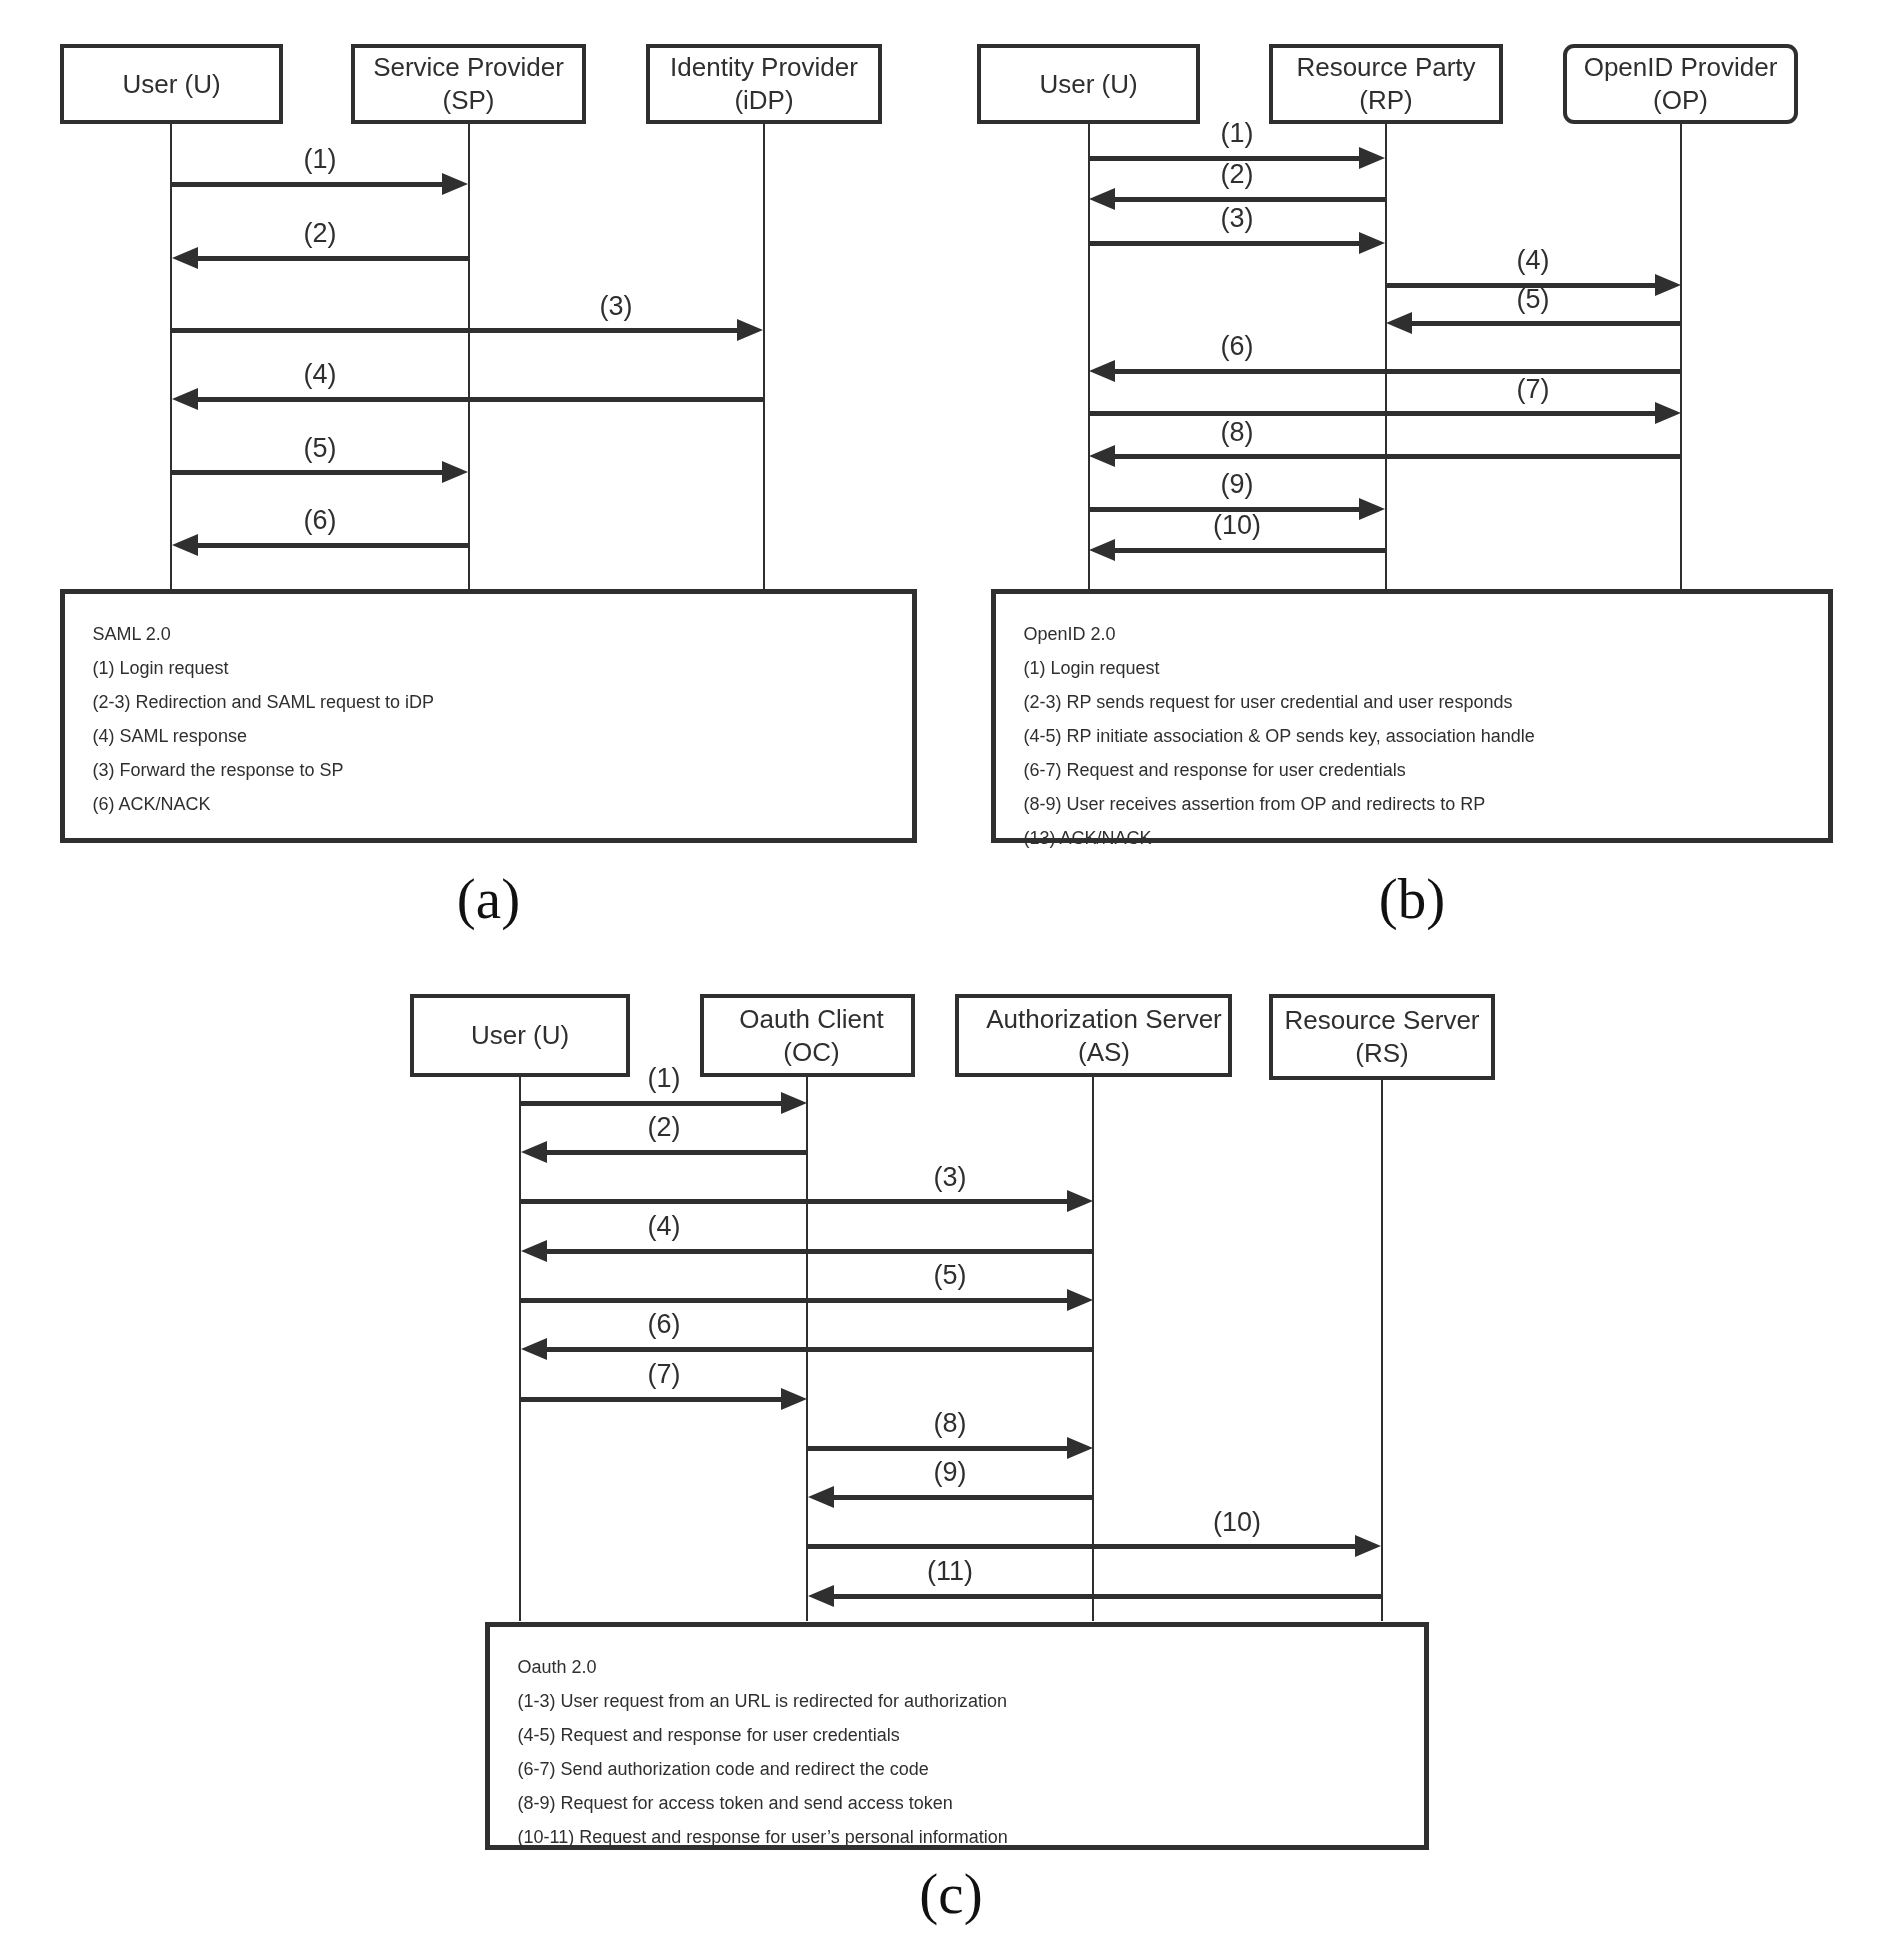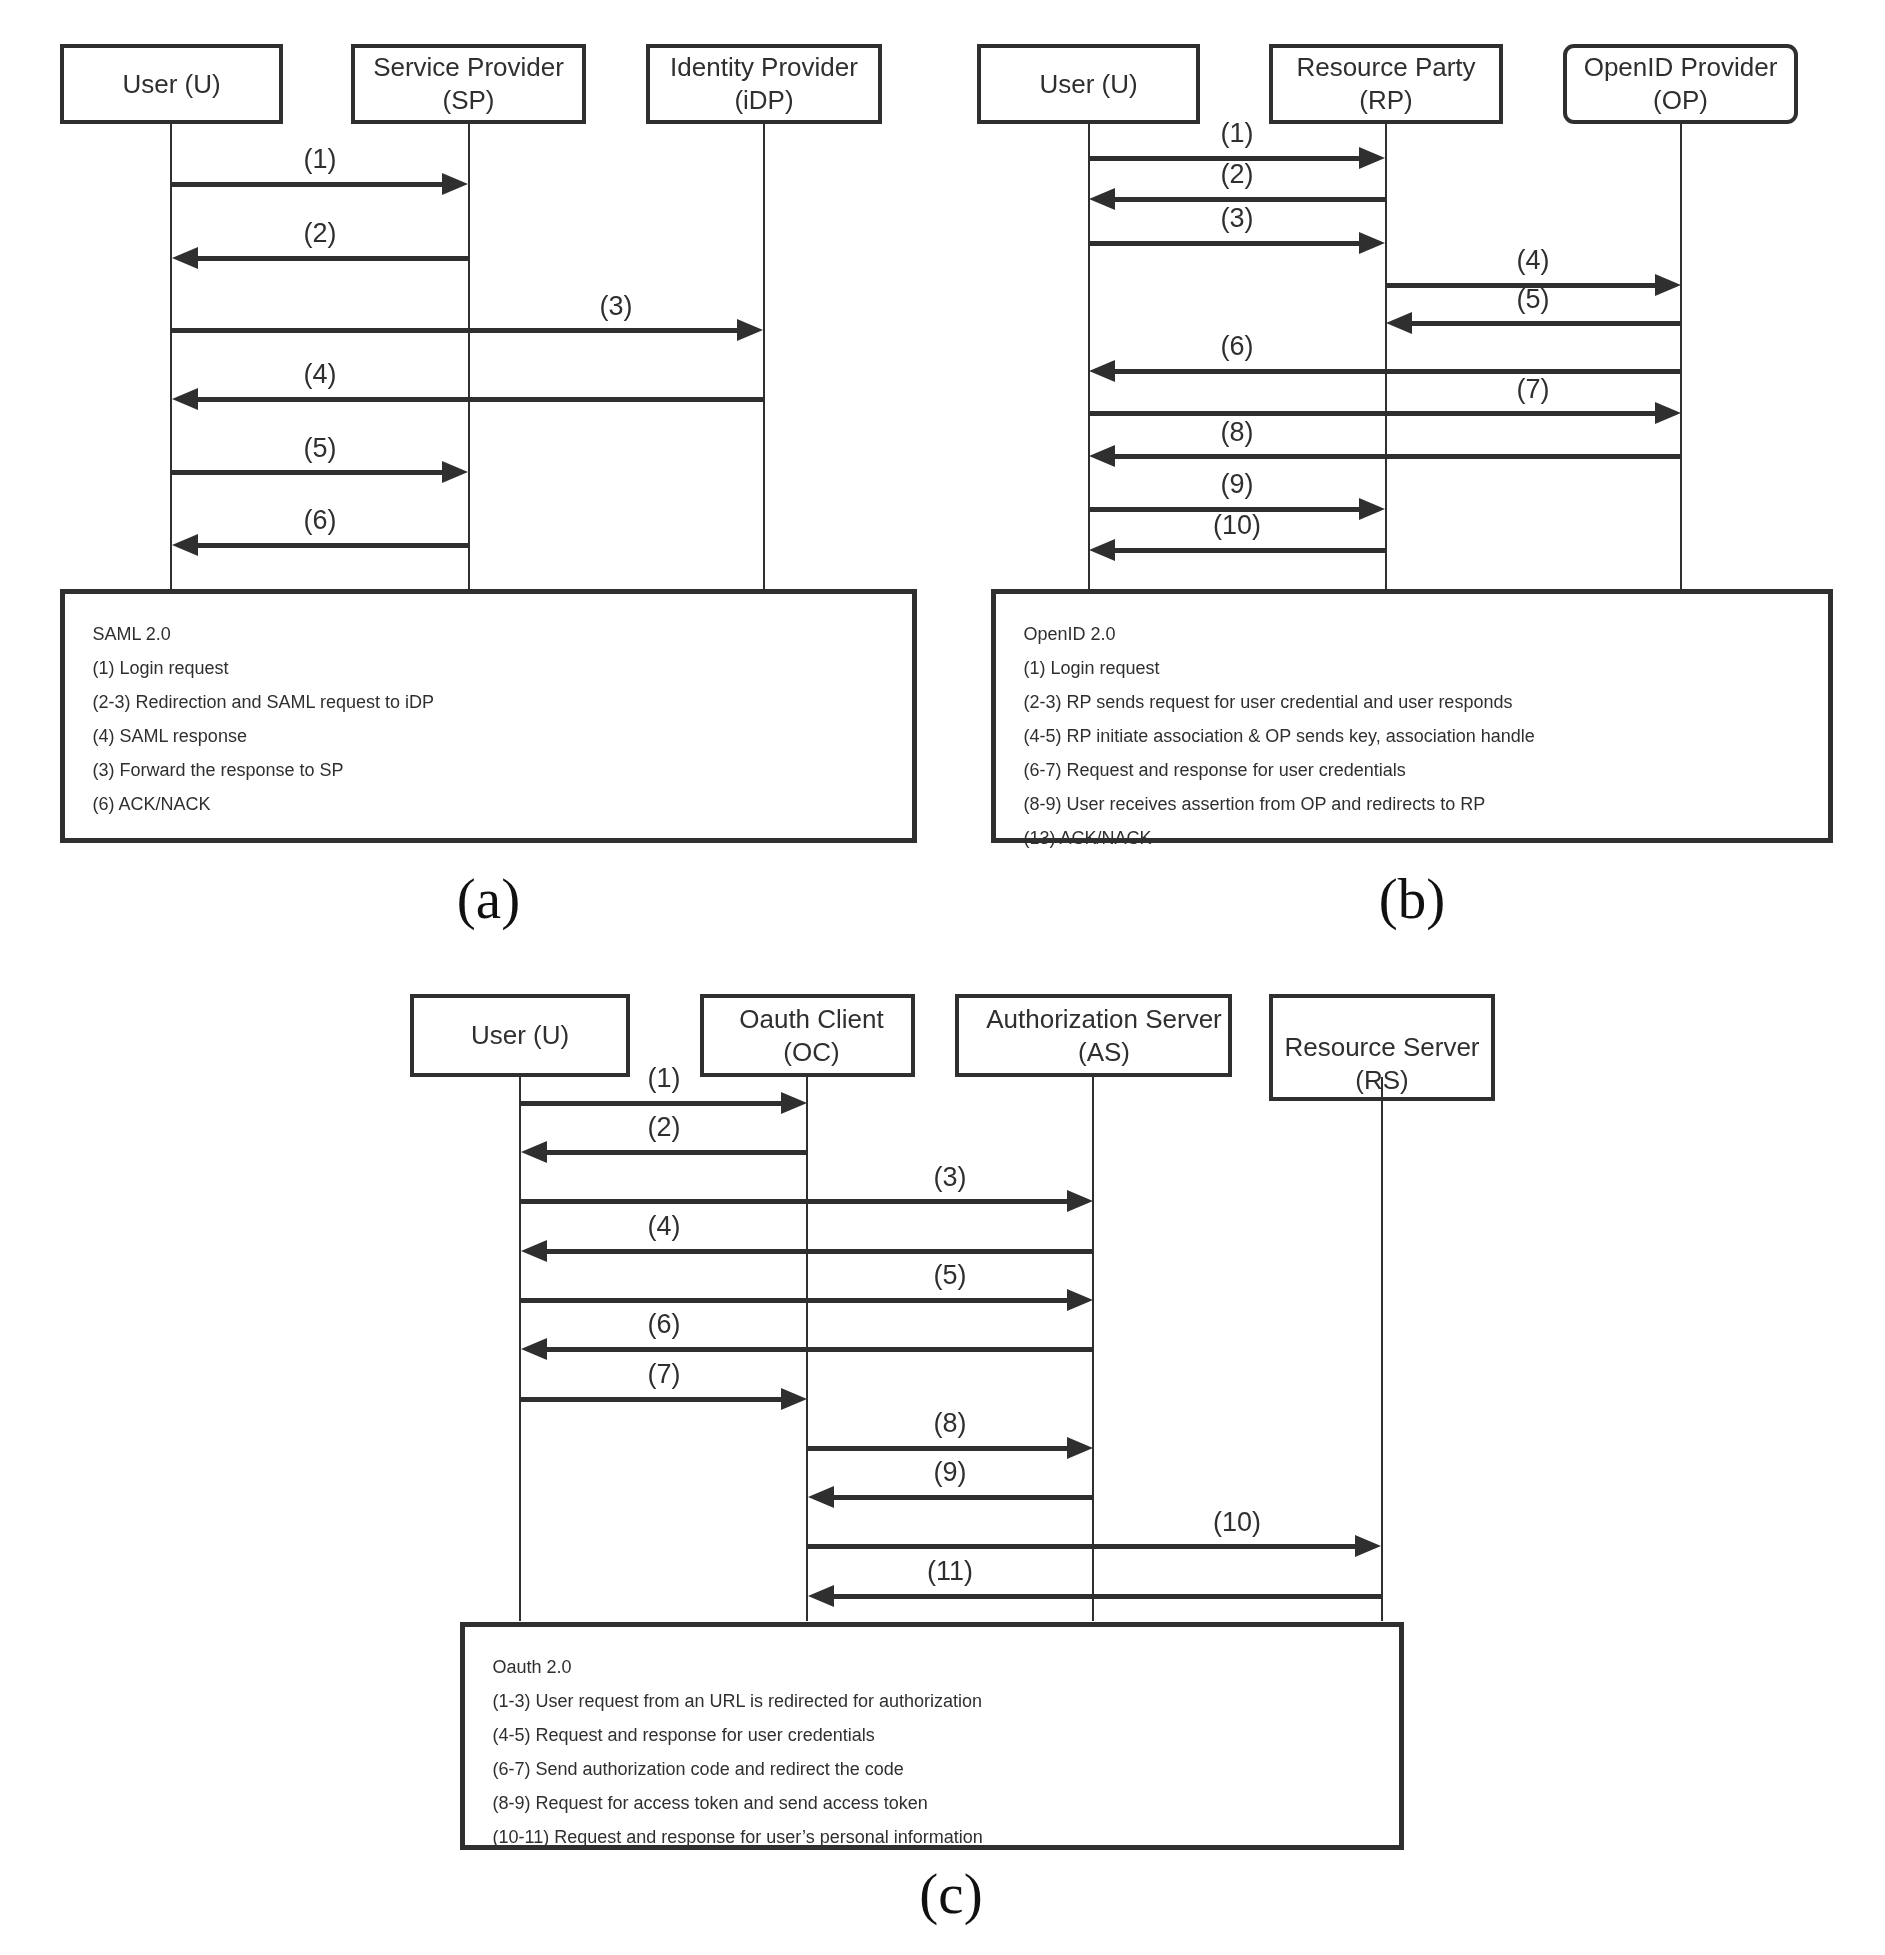--- a/index.html
+++ b/index.html
@@ -156,21 +156,21 @@
     </div>
     <div class="caption" style="left:991px; top:866px; width:842px;">(b)</div>
   </div>
 
   <div>
     <div class="actor" style="left:410px; top:994px; width:220px; height:83px;"><span>User (U)</span></div>
     <div class="actor" style="left:700px; top:994px; width:215px; height:83px;padding-left:8px;"><span>Oauth Client
 (OC)</span></div>
     <div class="actor" style="left:955px; top:994px; width:277px; height:83px;padding-left:21px;"><span>Authorization Server
 (AS)</span></div>
-    <div class="actor" style="left:1269px; top:994px; width:226px; height:107px;align-items:flex-end;"><span>Resource Server
+    <div class="actor" style="left:1269px; top:994px; width:226px; height:86px;"><span>Resource Server
 (RS)</span></div>
 
     <div class="lifeline" style="left:519px; top:1077px; height:544px;"></div>
     <div class="lifeline" style="left:806px; top:1077px; height:544px;"></div>
     <div class="lifeline" style="left:1092px; top:1077px; height:544px;"></div>
     <div class="lifeline" style="left:1381px; top:1077px; height:544px;"></div>
 
     <div class="msgnum" style="left:601px; top:1063px;">(1)</div>
     <div class="arrow right" style="left:520px; top:1101px; width:261px;">
         <span class="head"></span>
@@ -219,21 +219,21 @@
     <div class="msgnum" style="left:1174px; top:1507px;">(10)</div>
     <div class="arrow right" style="left:807px; top:1544px; width:548px;">
         <span class="head"></span>
       </div>
 
     <div class="msgnum" style="left:887px; top:1556px;">(11)</div>
     <div class="arrow left" style="left:834px; top:1594px; width:548px;">
         <span class="head"></span>
       </div>
 
-    <div class="legend" style="left:460px; top:1622px; width:944px; height:228px;">
+    <div class="legend" style="left:485px; top:1622px; width:944px; height:228px;">
       <div>Oauth 2.0</div>
       <div>(1-3) User request from an URL is redirected for authorization</div>
       <div>(4-5) Request and response for user credentials</div>
       <div>(6-7) Send authorization code and redirect the code</div>
       <div>(8-9) Request for access token and send access token</div>
       <div>(10-11) Request and response for user’s personal information</div>
     </div>
     <div class="caption" style="left:479px; top:1861px; width:944px;">(c)</div>
   </div>
 

